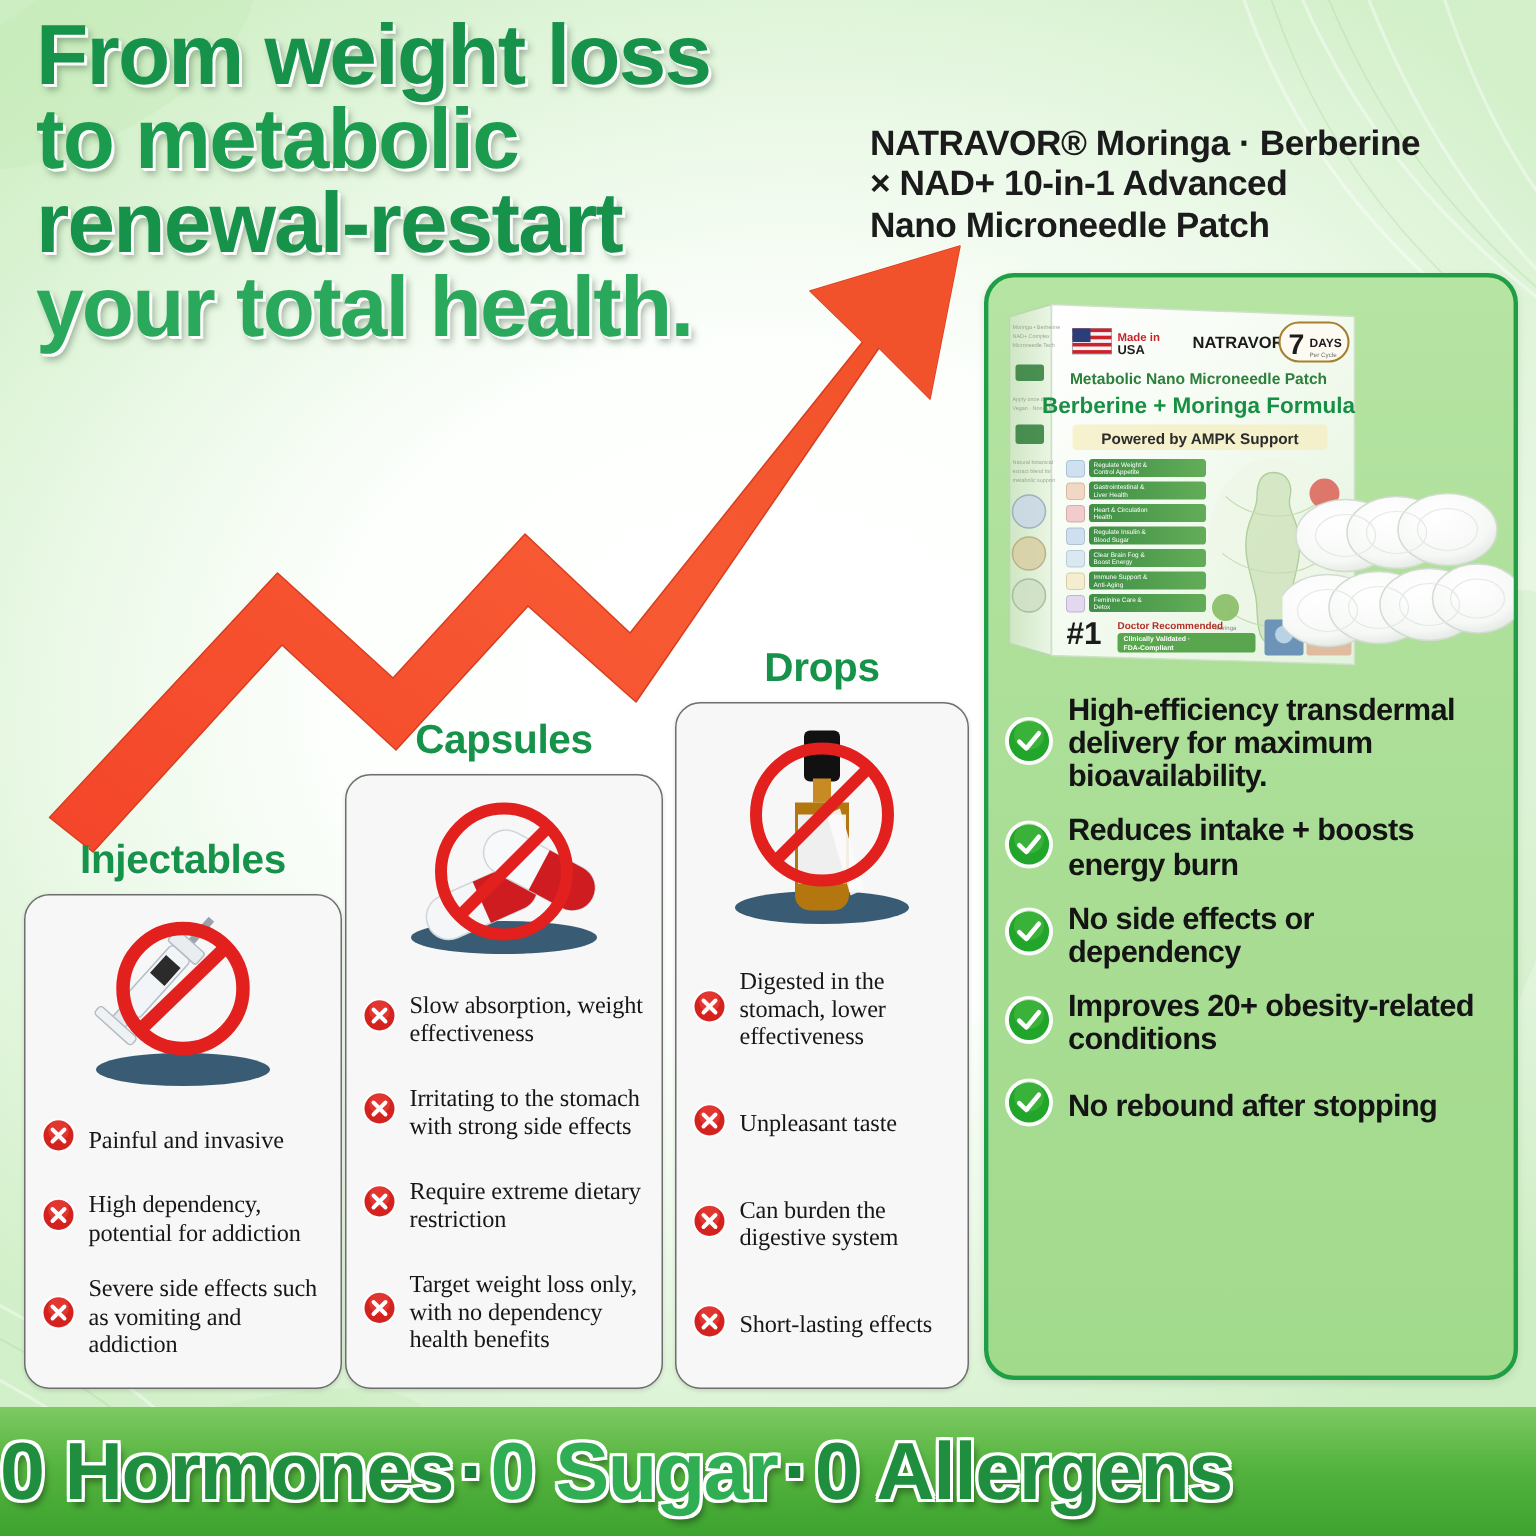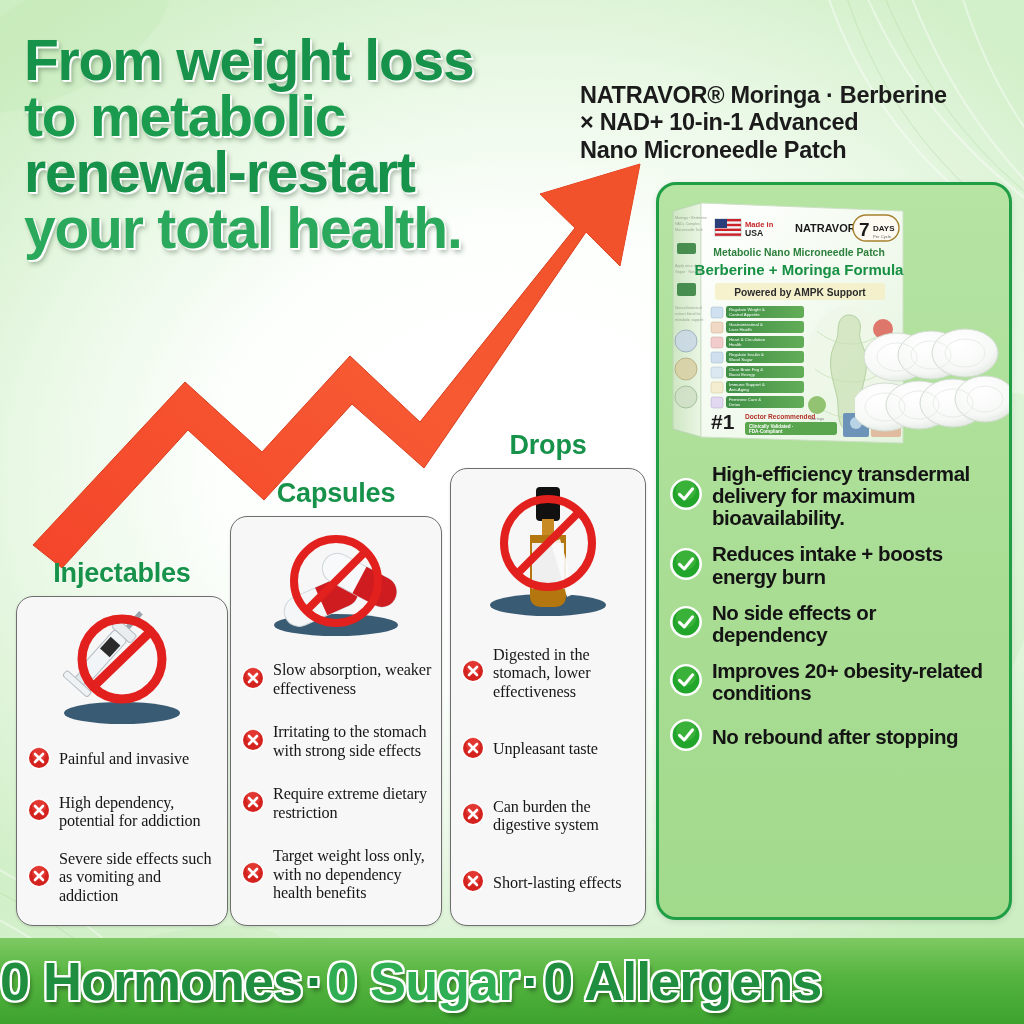--- a/index.html
+++ b/index.html
@@ -16,21 +16,21 @@
     position:absolute; inset:0;
     background:
       radial-gradient(ellipse 70% 55% at 50% 45%, #ffffff 0%, #fdfffd 40%, rgba(233,248,229,.85) 68%, rgba(205,238,195,.9) 100%),
       linear-gradient(135deg,#cdeec3 0%,#e8f7e3 22%,#ffffff 48%,#ffffff 58%,#e4f5de 82%,#c3e9b7 100%);
   }
   .leaf-tex{ position:absolute; inset:0; opacity:.55; }
   .leaf-tex svg{ width:100%; height:100%; display:block; }
 
   
   .headline{
-    position:absolute; left:24px; top:33px; width:560px;
+    position:absolute; left:24px; top:10px; width:560px;
     font-size:57px; line-height:.98; font-weight:bold; letter-spacing:-1.2px;
     color:#17924a;
     text-shadow:
       1px 1px 0 #ffffff, 2px 2px 0 rgba(255,255,255,.9),
       3px 4px 5px rgba(60,90,60,.45);
   }
   .headline .ln{ display:block; white-space:nowrap; }
   .headline .ln:nth-child(2){ color:#1b9b4e; }
   .headline .ln:nth-child(3){ color:#17924a; }
   .headline .ln:nth-child(4){ color:#2aa95c; }
@@ -254,21 +254,21 @@
       <div class="cons">
         <div class="con">
           <span class="xicon">
             <svg width="26" height="26" viewBox="0 0 26 26">
                 <circle cx="13" cy="13" r="11.4" fill="#fff"></circle>
                 <circle cx="13" cy="13" r="10" fill="#d4231f"></circle>
                 <circle cx="13" cy="9.6" r="7" fill="#ef4a42" opacity=".5"></circle>
                 <path d="M9 9 L17 17 M17 9 L9 17" stroke="#fff" stroke-width="2.6" stroke-linecap="round"></path>
               </svg>
           </span>
-          <span class="txt">Slow absorption, weaker effectiveness</span>
+          <span class="txt">Slow absorption, weight effectiveness</span>
         </div>
         <div class="con">
           <span class="xicon">
             <svg width="26" height="26" viewBox="0 0 26 26">
                 <circle cx="13" cy="13" r="11.4" fill="#fff"></circle>
                 <circle cx="13" cy="13" r="10" fill="#d4231f"></circle>
                 <circle cx="13" cy="9.6" r="7" fill="#ef4a42" opacity=".5"></circle>
                 <path d="M9 9 L17 17 M17 9 L9 17" stroke="#fff" stroke-width="2.6" stroke-linecap="round"></path>
               </svg>
           </span>

